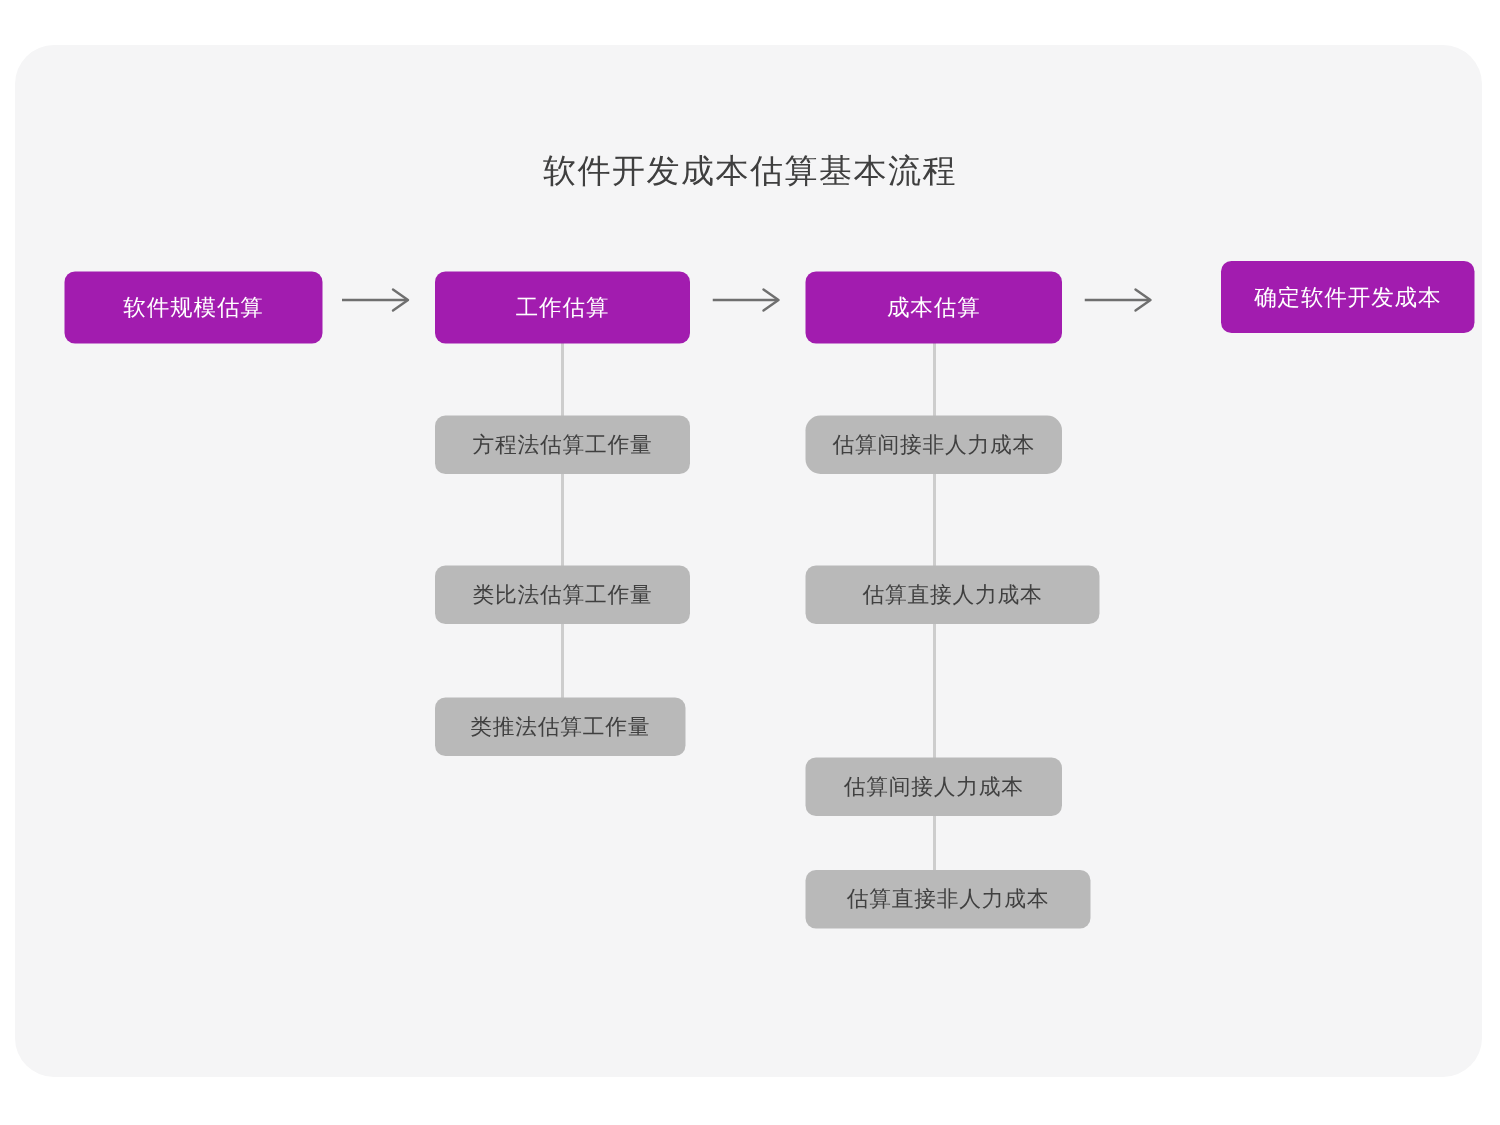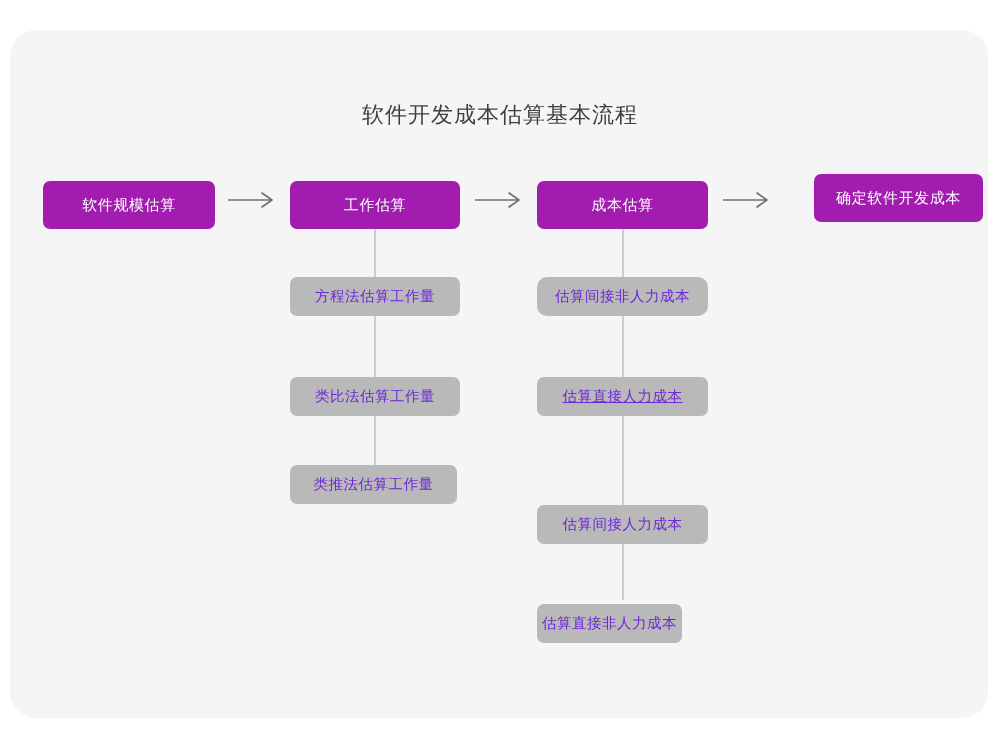--- a/index.html
+++ b/index.html
@@ -63,21 +63,21 @@
   .node.primary {
     background: #a21caf;
     color: #ffffff;
     font-size: 15px;
     letter-spacing: 0.6px;
     height: 48px;
   }
 
   .node.sub {
     background: #b9b9b9;
-    color: #6d28d9;
+    color: #404040;
     font-size: 14.5px;
     letter-spacing: 0.5px;
     height: 39px;
   }
 
   
   .vline {
     position: absolute;
     width: 2px;
     background: #cdcdcd;
@@ -153,25 +153,25 @@
   </div>
 
   <div class="node sub" style="left:290px; top:465px; width:167px;">
     <span>类推法估算工作量</span>
   </div>
 
   <div class="node sub" style="left:537px; top:277px; width:171px;border-radius:10px;">
     <span>估算间接非人力成本</span>
   </div>
 
-  <div class="node sub" style="left:537px; top:377px; width:171px;text-decoration:underline;">
+  <div class="node sub" style="left:537px; top:377px; width:196px;">
     <span>估算直接人力成本</span>
   </div>
 
   <div class="node sub" style="left:537px; top:477px; width:171px;margin-top:28px;">
     <span>估算间接人力成本</span>
   </div>
 
-  <div class="node sub" style="left:537px; top:604px; width:145px;text-align:right;">
+  <div class="node sub" style="left:537px; top:580px; width:190px;text-align:right;">
     <span>估算直接非人力成本</span>
   </div>
 
 </div>
 
 </body></html>

